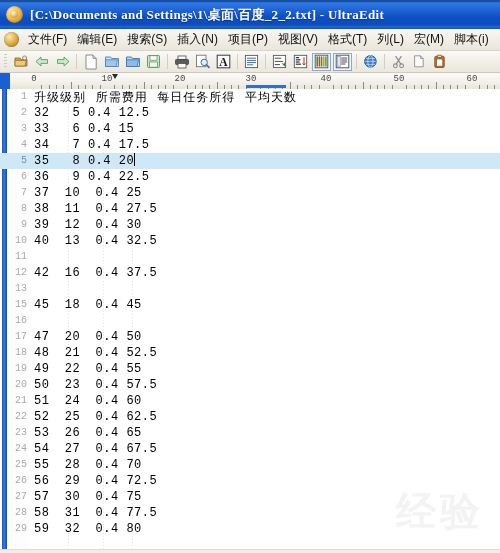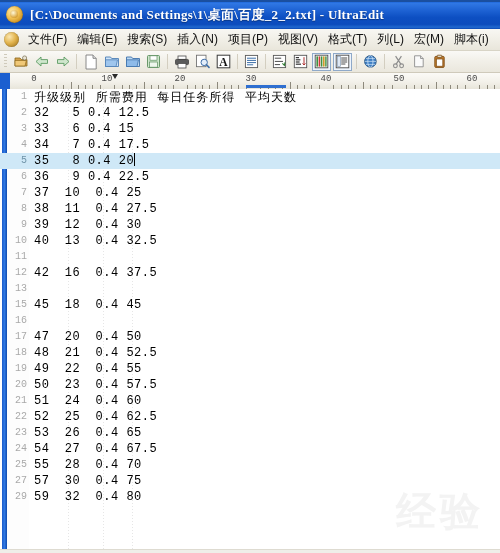--- a/index.html
+++ b/index.html
@@ -516,21 +516,23 @@
         <div class="line"><div class="ln">16</div></div>
         <div class="line"><div class="ln">17</div><div class="ltext">47  20  0.4 50</div></div>
         <div class="line"><div class="ln">18</div><div class="ltext">48  21  0.4 52.5</div></div>
         <div class="line"><div class="ln">19</div><div class="ltext">49  22  0.4 55</div></div>
         <div class="line"><div class="ln">20</div><div class="ltext">50  23  0.4 57.5</div></div>
         <div class="line"><div class="ln">21</div><div class="ltext">51  24  0.4 60</div></div>
         <div class="line"><div class="ln">22</div><div class="ltext">52  25  0.4 62.5</div></div>
         <div class="line"><div class="ln">23</div><div class="ltext">53  26  0.4 65</div></div>
         <div class="line"><div class="ln">24</div><div class="ltext">54  27  0.4 67.5</div></div>
         <div class="line"><div class="ln">25</div><div class="ltext">55  28  0.4 70</div></div>
+        <div class="line"><div class="ln">26</div><div class="ltext">56  29  0.4 72.5</div></div>
         <div class="line"><div class="ln">27</div><div class="ltext">57  30  0.4 75</div></div>
+        <div class="line"><div class="ln">28</div><div class="ltext">58  31  0.4 77.5</div></div>
         <div class="line"><div class="ln">29</div><div class="ltext">59  32  0.4 80</div></div>
       </div>
 
     <div class="watermark">经验</div>
     <div class="bottom-edge"></div>
   </div>
 
 </div>
 
 </body></html>

